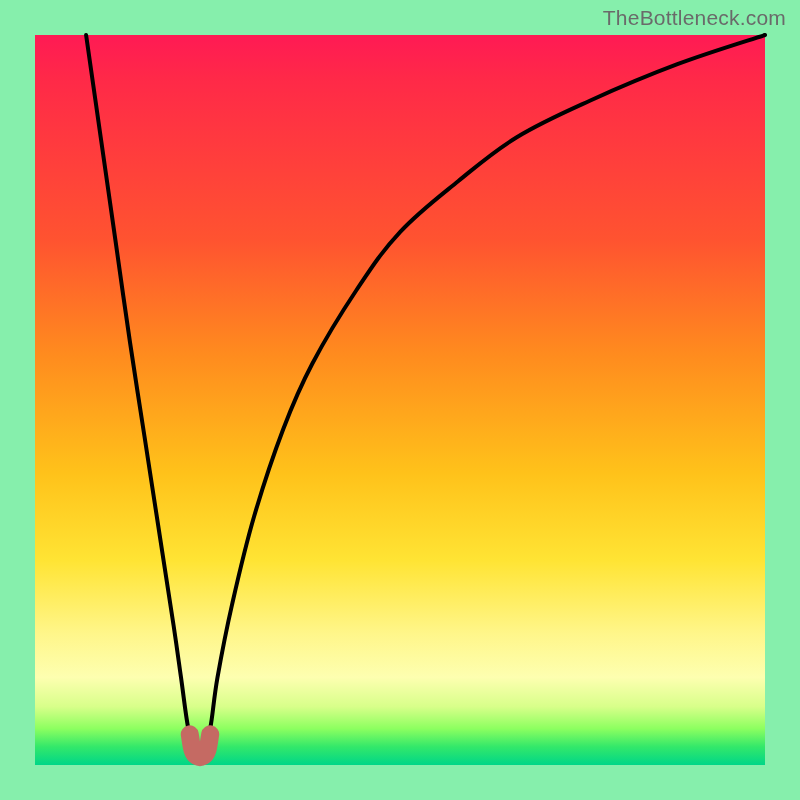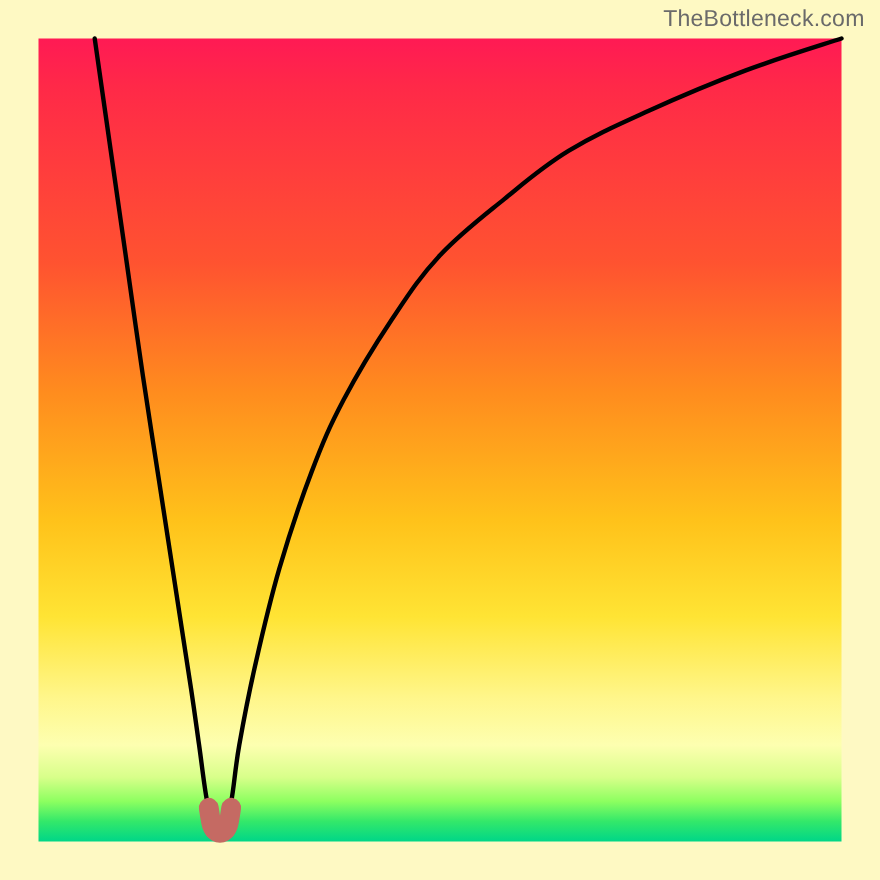--- a/index.html
+++ b/index.html
@@ -10,21 +10,21 @@
     background: #000;
     overflow: hidden;
     font-family: Arial, Helvetica, sans-serif;
   }
   .frame {
     position: absolute;
     left: 0;
     top: 0;
     width: 800px;
     height: 800px;
-    background: #fef9c3;
+    background: #86efac;
   }
   .plot {
     position: absolute;
     left: 35px;
     top: 35px;
     width: 730px;
     height: 730px;
     
     background: linear-gradient(
       to bottom,

